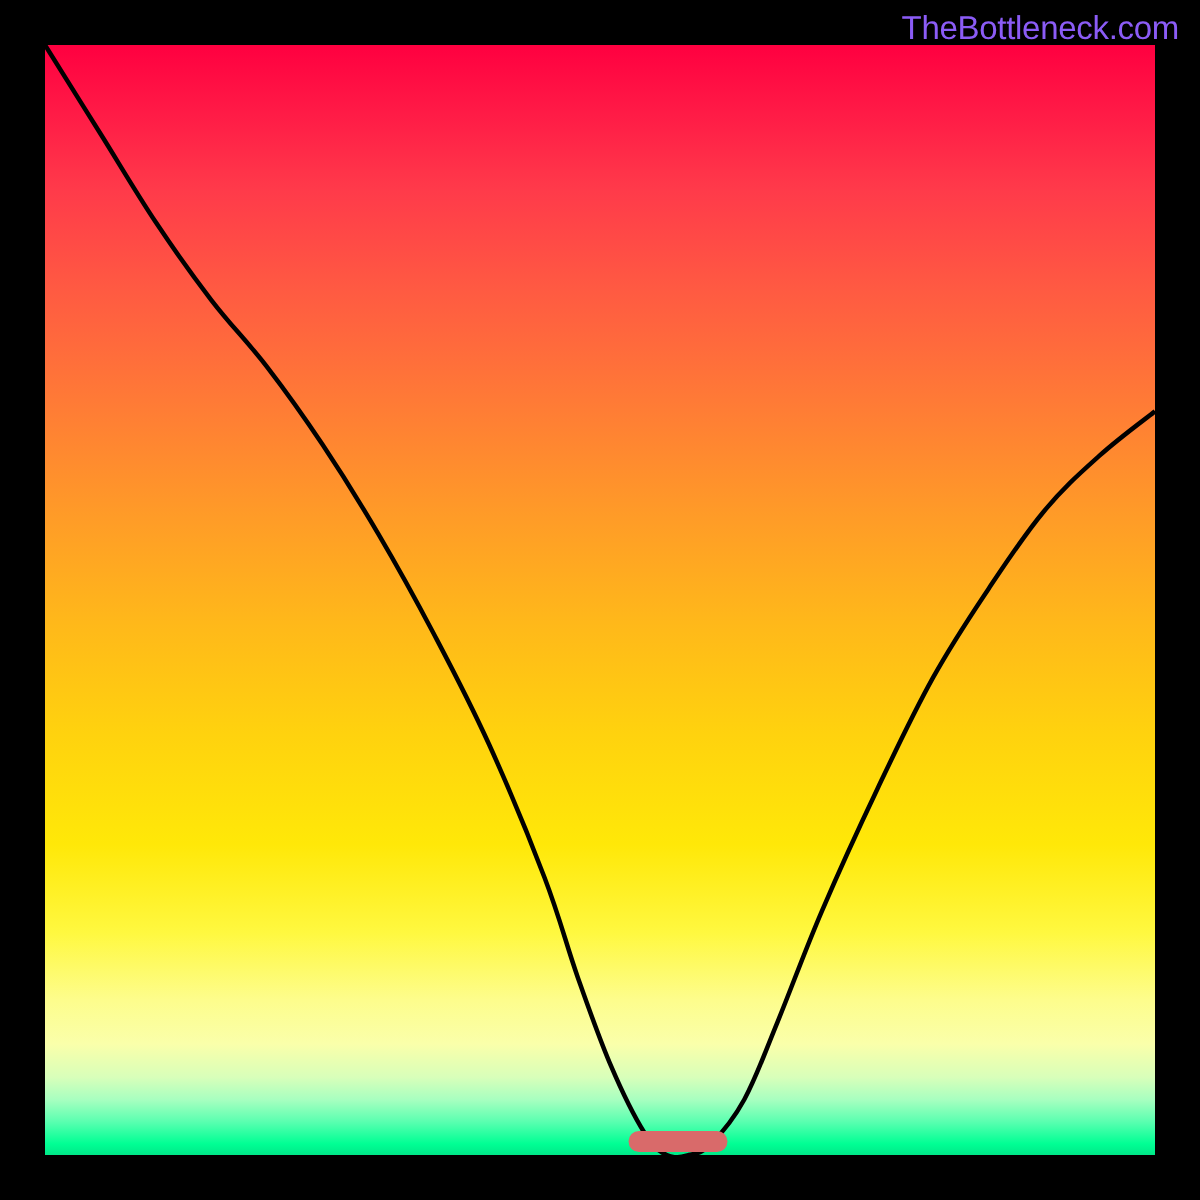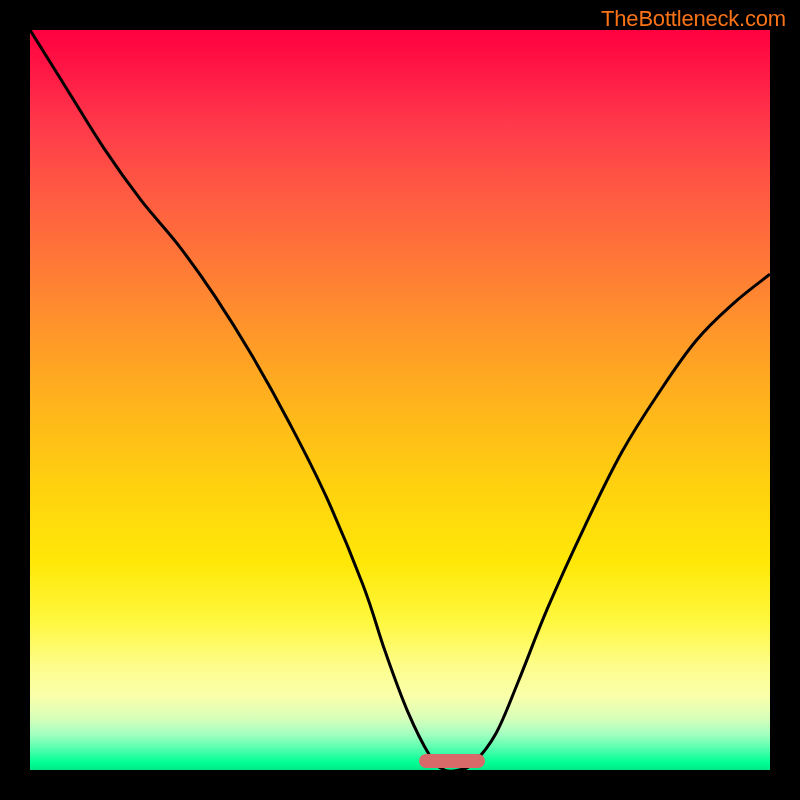--- a/index.html
+++ b/index.html
@@ -1,17 +1,17 @@
 <!DOCTYPE html>
 <html><head>
 <meta charset="utf-8">
 <style>
   * { margin: 0; padding: 0; box-sizing: border-box; }
   body { width: 800px; height: 800px; background: #000; position: relative; font-family: Arial, sans-serif; }
-  .watermark { position: absolute; top: 6px; right: 14px; color: #f97316; font-size: 22px; font-weight: 500; letter-spacing: -0.2px; z-index: 10; }
+  .watermark { position: absolute; top: 6px; right: 14px; color: #8b5cf6; font-size: 22px; font-weight: 500; letter-spacing: -0.2px; z-index: 10; }
   .plot-area { position: absolute; top: 30px; left: 30px; width: 740px; height: 740px; }
   .gradient-bg { position: absolute; inset: 0; background: linear-gradient(to bottom,
       #ff0040 0%,
       #ff1a46 6%,
       #ff3a4a 13%,
       #ff5a42 22%,
       #ff7a36 32%,
       #ff9a28 42%,
       #ffb81a 52%,
       #ffd20e 62%,

